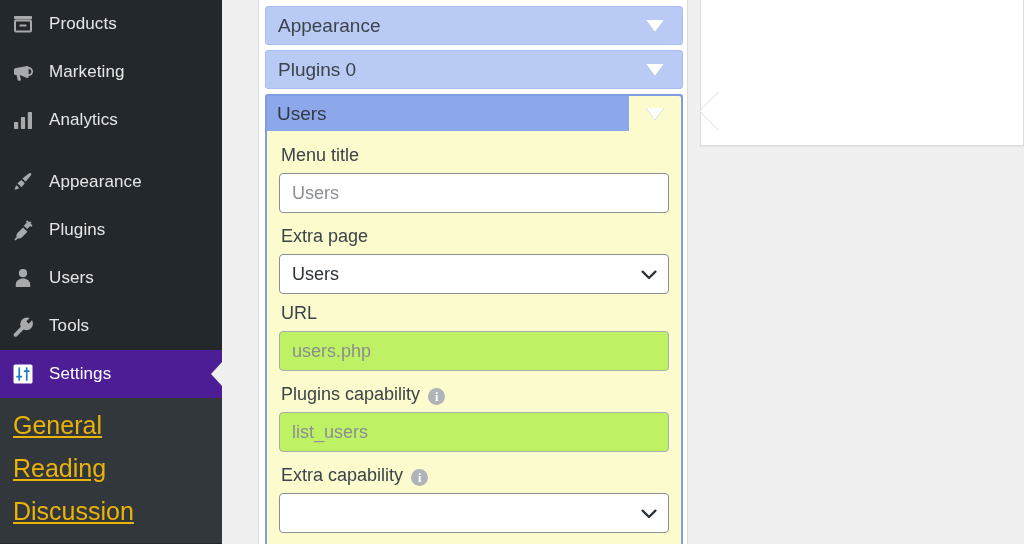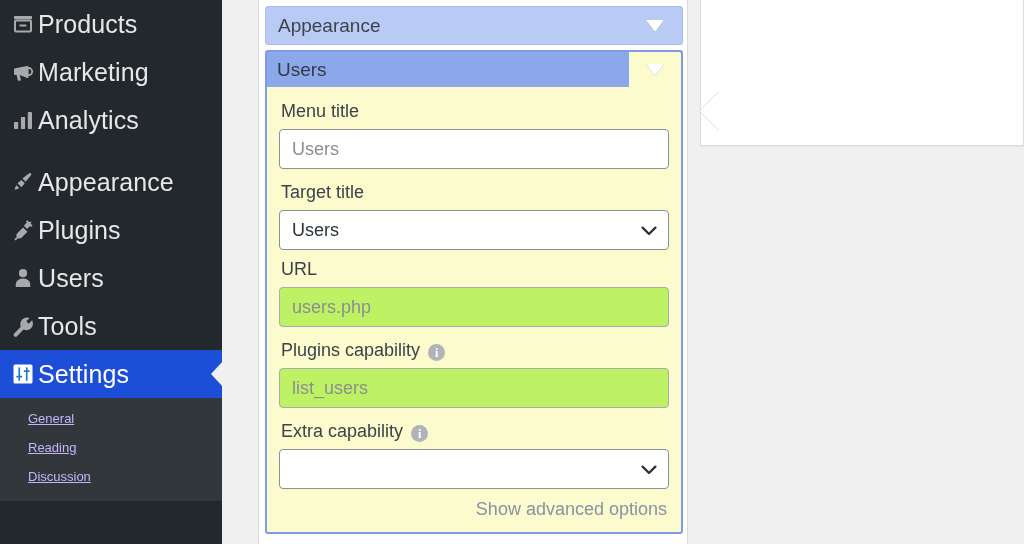--- a/index.html
+++ b/index.html
@@ -19,22 +19,22 @@
   }
   .nav-item {
     position: relative;
     display: flex; align-items: center;
     height: 48px;
     padding-left: 10px;
     color: #c3c4c7;
     font-size: 21px;
     letter-spacing: .1px;
   }
-  .nav-item .nav-label { margin-left: 2px; color: #e5e7e9; font-size: 25px; }
-  .nav-item.active { background: #1d4ed8; }
+  .nav-item .nav-label { margin-left: 13px; color: #e5e7e9; font-size: 17px; }
+  .nav-item.active { background: #4c1d95; }
   .nav-item.active .nav-label { color: #ffffff; }
   .nav-icon {
     width: 26px; height: 26px;
     display: flex; align-items: center; justify-content: center;
     flex: 0 0 26px;
   }
   .nav-icon svg { display: block; }
   .nav-spacer { height: 14px; }
 
   .active-arrow {
@@ -42,23 +42,23 @@
     transform: translateY(-50%);
     width: 0; height: 0;
     border-top: 13px solid transparent;
     border-bottom: 13px solid transparent;
     border-right: 12px solid #f0f0f1;
   }
 
   .submenu { background: #32373c; padding: 6px 0 10px 0; }
   .submenu-item {
     display: block;
-    padding: 7px 0 7px 28px;
-    color: #c4b5fd;
-    font-size: 13px;
+    padding: 7px 0 7px 13px;
+    color: #eab308;
+    font-size: 25px;
   }
 
   
   .gutter {
     position: absolute; left: 222px; top: 0;
     width: 36px; height: 544px; background: #f0f0f1;
   }
   .panel-wrap {
     position: absolute; left: 258px; top: 0;
     width: 430px; height: 544px;
@@ -315,38 +315,44 @@
 
   <section class="panel-wrap">
 
     <div class="acc-row">
       <span class="acc-title">Appearance</span>
       <span class="acc-toggle">
         <span class="tri-down"></span>
       </span>
     </div>
 
+    <div class="acc-row">
+      <span class="acc-title">Plugins 0</span>
+      <span class="acc-toggle">
+        <span class="tri-down"></span>
+      </span>
+    </div>
 
     <div class="acc-block">
       <div class="acc-block-header">
         <span class="acc-title">Users</span>
         <span class="acc-toggle">
           <span class="tri-down"></span>
         </span>
       </div>
 
       <div class="acc-body">
 
         <div class="field-label">
           <span>Menu title</span>
         </div>
         <input class="txt-input" type="text" placeholder="Users" style="">
 
         <div class="field-label">
-          <span>Target title</span>
+          <span>Extra page</span>
         </div>
         <div class="sel-wrap">
           <div class="sel-input">
             <span>Users</span>
           </div>
           <span class="chev">
             <svg width="16" height="11" viewBox="0 0 16 11">
               <path d="M1.6 1.6 L8 8 L14.4 1.6" fill="none" stroke="#2c3338" stroke-width="2.3" stroke-linecap="round" stroke-linejoin="round"></path>
             </svg>
           </span>

